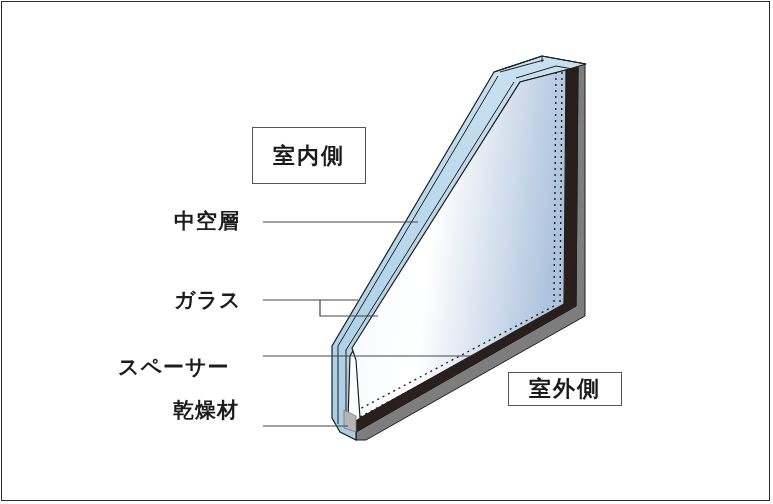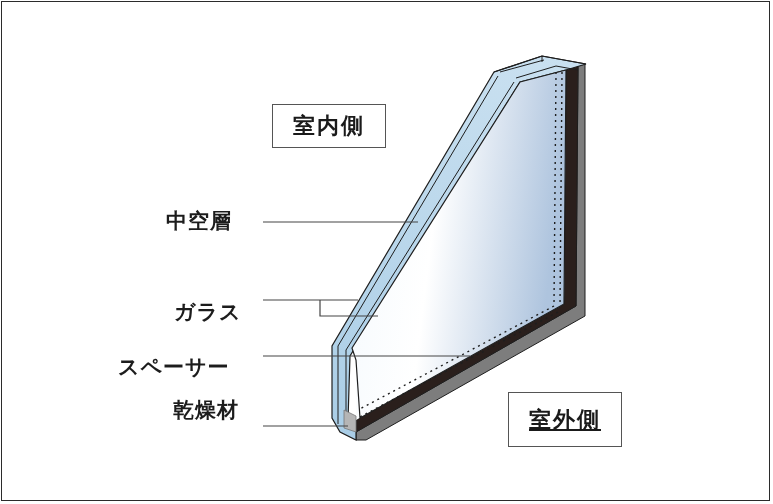--- a/index.html
+++ b/index.html
@@ -62,24 +62,24 @@
 
   <g stroke="#444" stroke-width="1.2" fill="none">
     <line x1="263" y1="222" x2="418" y2="222"></line>
     <line x1="263" y1="300" x2="358" y2="300"></line>
     <polyline points="320,300 320,316 378,316"></polyline>
     <line x1="263" y1="356" x2="470" y2="356"></line>
     <line x1="263" y1="426" x2="348" y2="426"></line>
   </g>
 </svg>
 
-<div class="side-box" style="left:252px; top:104px; width:114px; height:44px;margin-left:20px;">
+<div class="side-box" style="left:252px; top:127px; width:114px; height:57px;">
   <span>室内側</span>
 </div>
 
-<div class="side-box" style="left:508px; top:392px; width:114px; height:55px;text-decoration:underline;">
+<div class="side-box" style="left:508px; top:372px; width:114px; height:34px;">
   <span>室外側</span>
 </div>
 
-<div class="label" style="left:166px; top:207px;">中空層</div>
-<div class="label" style="left:174px; top:298px;">ガラス</div>
+<div class="label" style="left:174px; top:207px;">中空層</div>
+<div class="label" style="left:174px; top:286px;">ガラス</div>
 <div class="label" style="left:118px; top:353px;">スペーサー</div>
 <div class="label" style="left:173px; top:396px;">乾燥材</div>
 
 </body></html>

